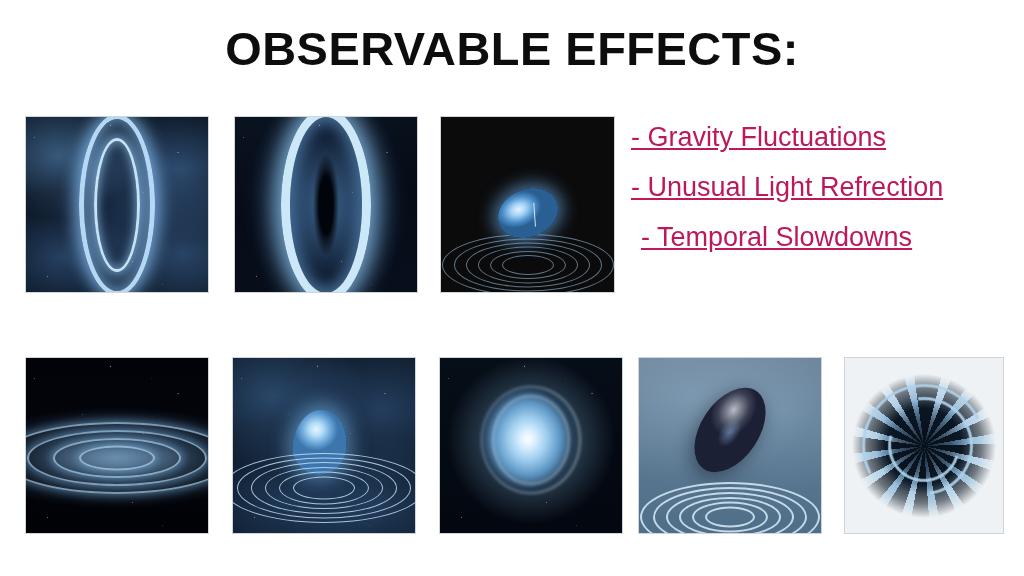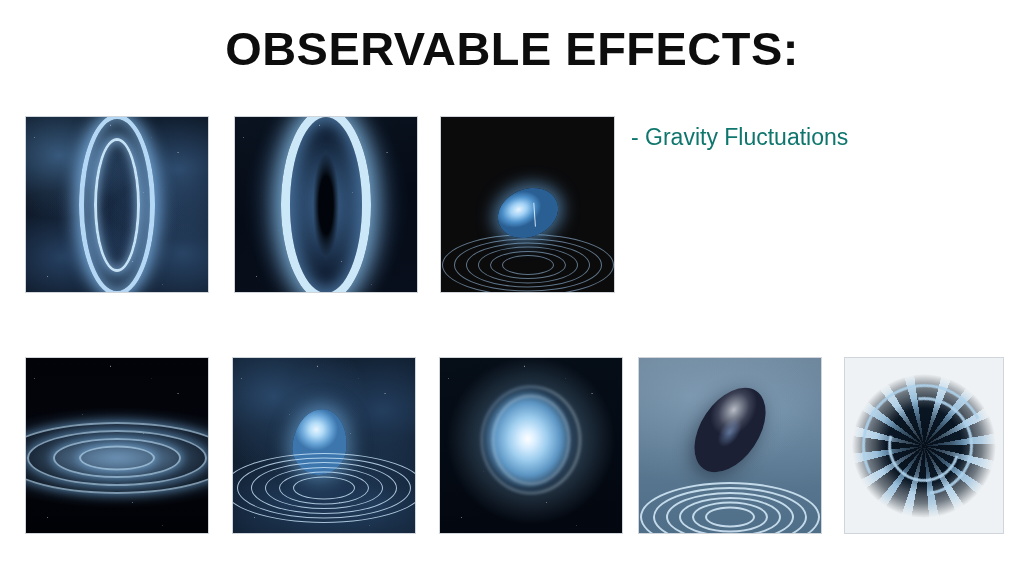--- a/index.html
+++ b/index.html
@@ -330,27 +330,28 @@
 
   
   #bullets {
     position: absolute;
     left: 631px;
     top: 112px;
     width: 380px;
   }
   .bullet {
     font-family: "Liberation Sans", sans-serif;
-    font-size: 23px;
-    color: #0f766e;
+    font-size: 27px;
+    color: #be185d;
     line-height: 1;
     height: 50px;
     display: flex;
     align-items: center;
     white-space: nowrap;
+    text-decoration: underline;
   }
   .bullet.indent { padding-left: 10px; }
 </style>
 </head>
 <body>
 
 <div id="slide">
 
   <div id="title">OBSERVABLE EFFECTS:</div>
 
@@ -383,20 +384,22 @@
         <i style="width:98px;height:35px;"></i>
         <i style="width:74px;height:26px;"></i>
         <i style="width:50px;height:18px;"></i>
       </div>
       <div class="ovoid"></div>
     </div>
   </div>
 
   <div id="bullets">
     <div class="bullet">- Gravity Fluctuations</div>
+    <div class="bullet">- Unusual Light Refrection</div>
+    <div class="bullet indent">- Temporal Slowdowns</div>
   </div>
 
   <div class="thumb" id="b1" style="left:26px; top:358px; width:182px; height:175px;">
     <div class="scene">
       <div class="bg"></div>
       <div class="stars"></div>
       <div class="diskGlow"></div>
       <div class="disk">
         <i style="width:228px;height:68px;"></i>
         <i style="width:176px;height:52px;"></i>

